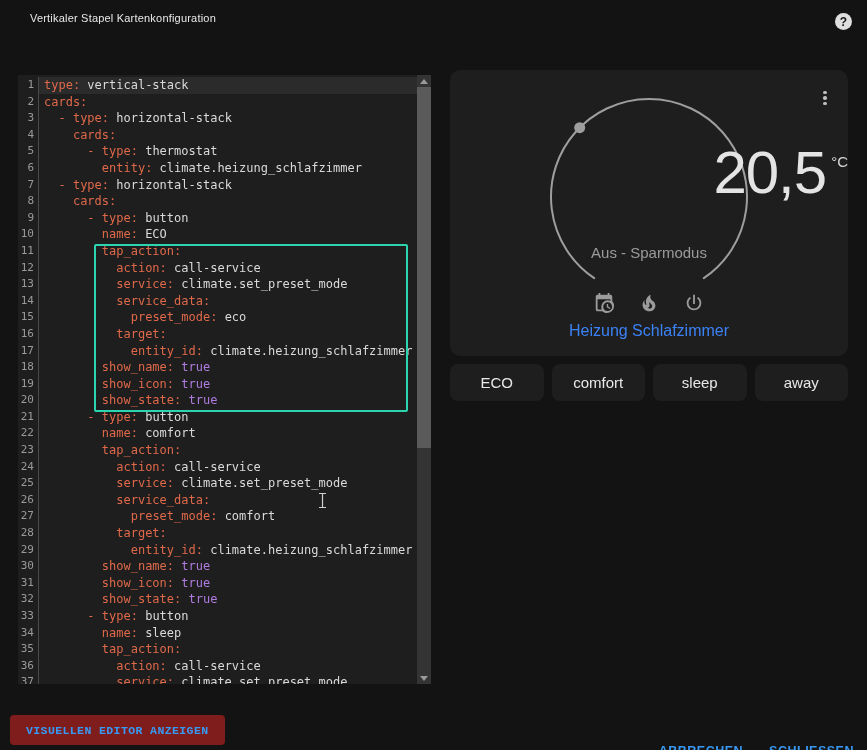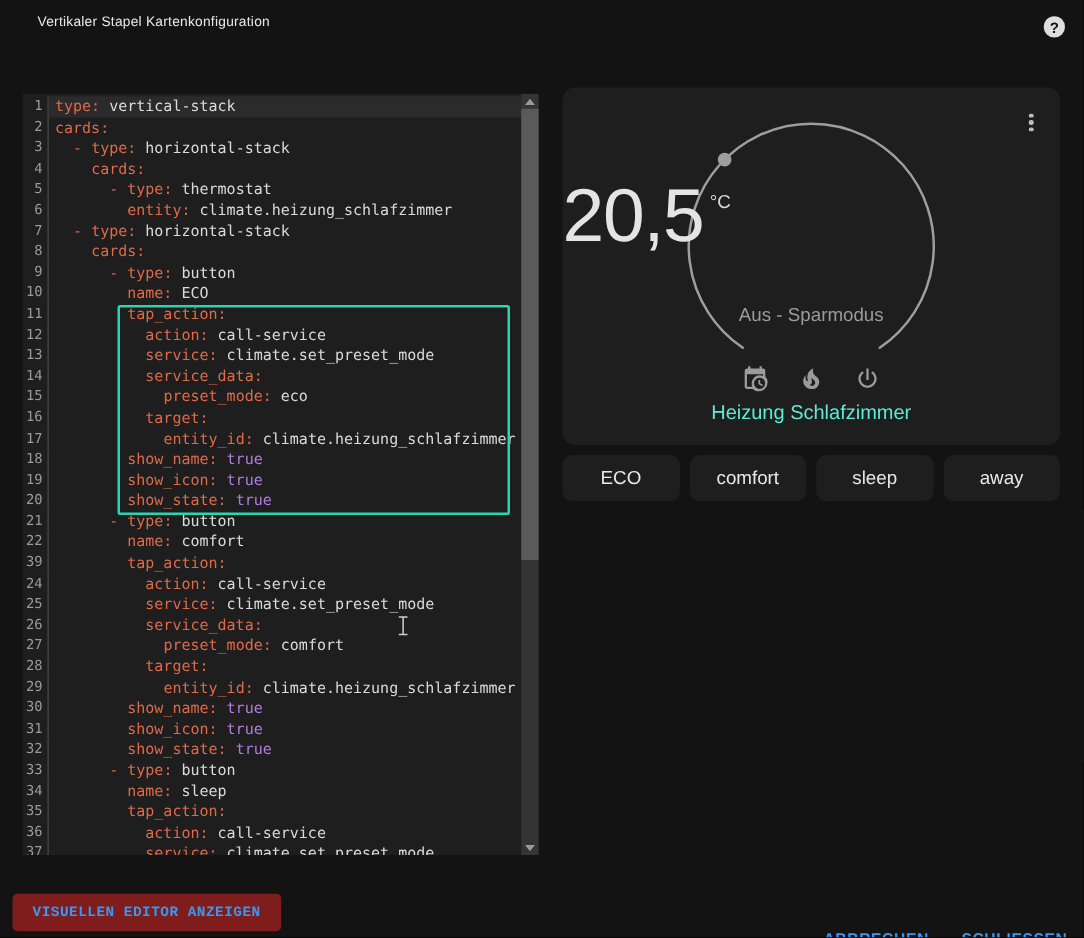--- a/index.html
+++ b/index.html
@@ -73,41 +73,41 @@
     background:#1e1e1e; border-radius:10px;
   }
   .kebab { position:absolute; right:16px; top:21px; width:14px; height:18px;
     display:flex; flex-direction:column; align-items:center; gap:2px; cursor:pointer; }
   .kebab i { width:3.4px; height:3.4px; border-radius:50%; background:#bdbdbd; }
 
   .dial-svg { position:absolute; left:89px; top:17px; }
 
   .temp-main {
     position:absolute; left:0; top:72px; width:100%;
-    display:flex; justify-content:flex-start; align-items:flex-start;
+    display:flex; justify-content:flex-end; align-items:flex-start;
   }
   .temp-val { font-size:60px; line-height:62px; color:#e4e4e4; letter-spacing:-1px; }
   .temp-unit { font-size:15px; color:#d8d8d8; margin:11px 0 0 5px; }
   .temp-target {
     position:absolute; left:0; top:153px; width:100%;
     text-align:center; font-size:16px; font-weight:bold; color:#e4e4e4;
   }
   .temp-state {
     position:absolute; left:0; top:174px; width:100%;
     text-align:center; font-size:15px; color:var(--c-sec);
   }
   .mode-row {
     position:absolute; left:0; top:222px; width:100%;
     display:flex; justify-content:center; gap:23px;
   }
   .mode-icon { width:22px; height:22px; color:var(--c-sec); cursor:pointer; }
   .mode-icon svg { width:22px; height:22px; fill:currentColor; }
   .thermo-name {
     position:absolute; left:0; top:252px; width:100%;
-    text-align:center; font-size:16px; font-weight:500; color:#5eead4;
+    text-align:center; font-size:16px; font-weight:500; color:#3b82f6;
   }
 
   .preset-row {
     margin-top:8px; display:grid; grid-template-columns:repeat(4,1fr); gap:8px;
   }
   .preset-btn {
     height:37px; background:#1e1e1e; border-radius:8px; border:none;
     display:flex; align-items:center; justify-content:center;
     font-family:"Liberation Sans",sans-serif;
     font-size:15px; color:#e8e8e8; cursor:pointer;
@@ -156,21 +156,21 @@
         <div class="cl"><span class="ln">13</span><span class="lc"><span class="tk-val">          </span><span class="tk-key">service:</span><span class="tk-val"> climate.set_preset_mode</span></span></div>
         <div class="cl"><span class="ln">14</span><span class="lc"><span class="tk-val">          </span><span class="tk-key">service_data:</span></span></div>
         <div class="cl"><span class="ln">15</span><span class="lc"><span class="tk-val">            </span><span class="tk-key">preset_mode:</span><span class="tk-val"> eco</span></span></div>
         <div class="cl"><span class="ln">16</span><span class="lc"><span class="tk-val">          </span><span class="tk-key">target:</span></span></div>
         <div class="cl"><span class="ln">17</span><span class="lc"><span class="tk-val">            </span><span class="tk-key">entity_id:</span><span class="tk-val"> climate.heizung_schlafzimmer</span></span></div>
         <div class="cl"><span class="ln">18</span><span class="lc"><span class="tk-val">        </span><span class="tk-key">show_name:</span><span class="tk-bool"> true</span></span></div>
         <div class="cl"><span class="ln">19</span><span class="lc"><span class="tk-val">        </span><span class="tk-key">show_icon:</span><span class="tk-bool"> true</span></span></div>
         <div class="cl"><span class="ln">20</span><span class="lc"><span class="tk-val">        </span><span class="tk-key">show_state:</span><span class="tk-bool"> true</span></span></div>
         <div class="cl"><span class="ln">21</span><span class="lc"><span class="tk-val">      </span><span class="tk-key">- type:</span><span class="tk-val"> button</span></span></div>
         <div class="cl"><span class="ln">22</span><span class="lc"><span class="tk-val">        </span><span class="tk-key">name:</span><span class="tk-val"> comfort</span></span></div>
-        <div class="cl"><span class="ln">39</span><span class="lc"><span class="tk-val">        </span><span class="tk-key">tap_action:</span></span></div>
+        <div class="cl"><span class="ln">23</span><span class="lc"><span class="tk-val">        </span><span class="tk-key">tap_action:</span></span></div>
         <div class="cl"><span class="ln">24</span><span class="lc"><span class="tk-val">          </span><span class="tk-key">action:</span><span class="tk-val"> call-service</span></span></div>
         <div class="cl"><span class="ln">25</span><span class="lc"><span class="tk-val">          </span><span class="tk-key">service:</span><span class="tk-val"> climate.set_preset_mode</span></span></div>
         <div class="cl"><span class="ln">26</span><span class="lc"><span class="tk-val">          </span><span class="tk-key">service_data:</span></span></div>
         <div class="cl"><span class="ln">27</span><span class="lc"><span class="tk-val">            </span><span class="tk-key">preset_mode:</span><span class="tk-val"> comfort</span></span></div>
         <div class="cl"><span class="ln">28</span><span class="lc"><span class="tk-val">          </span><span class="tk-key">target:</span></span></div>
         <div class="cl"><span class="ln">29</span><span class="lc"><span class="tk-val">            </span><span class="tk-key">entity_id:</span><span class="tk-val"> climate.heizung_schlafzimmer</span></span></div>
         <div class="cl"><span class="ln">30</span><span class="lc"><span class="tk-val">        </span><span class="tk-key">show_name:</span><span class="tk-bool"> true</span></span></div>
         <div class="cl"><span class="ln">31</span><span class="lc"><span class="tk-val">        </span><span class="tk-key">show_icon:</span><span class="tk-bool"> true</span></span></div>
         <div class="cl"><span class="ln">32</span><span class="lc"><span class="tk-val">        </span><span class="tk-key">show_state:</span><span class="tk-bool"> true</span></span></div>
         <div class="cl"><span class="ln">33</span><span class="lc"><span class="tk-val">      </span><span class="tk-key">- type:</span><span class="tk-val"> button</span></span></div>

